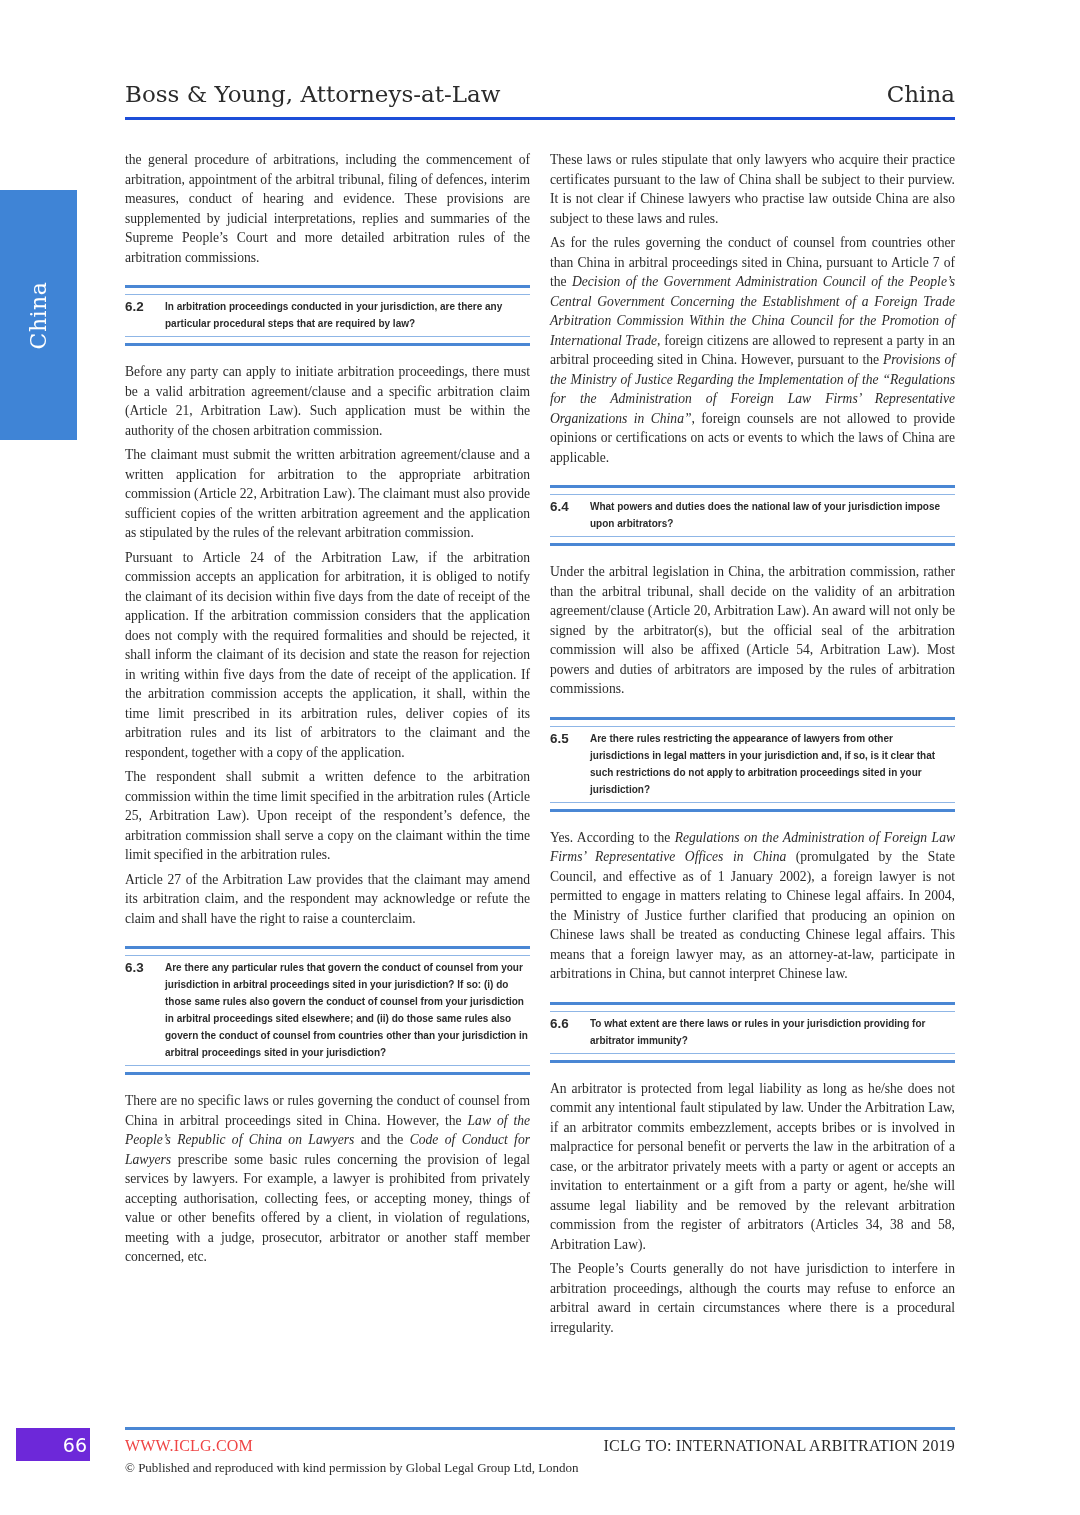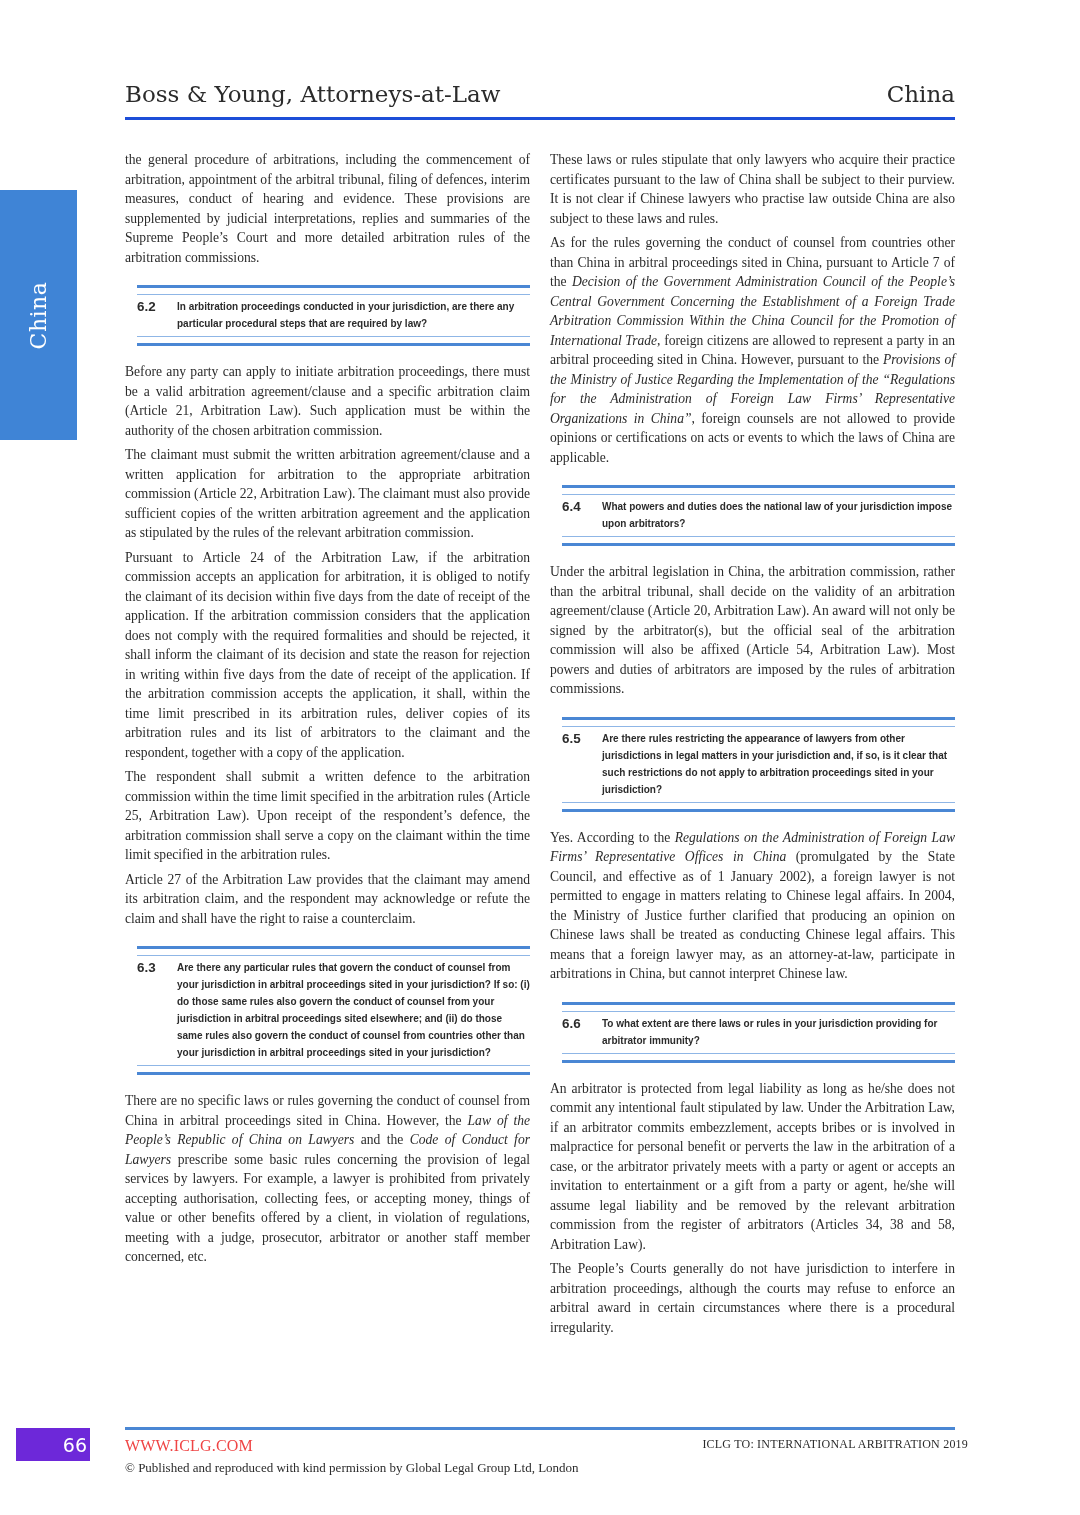--- a/index.html
+++ b/index.html
@@ -30,21 +30,21 @@
       position: absolute; top: 150px; width: 405px;
       font-size: 13.6px; line-height: 19.5px; text-align: justify;
     }
     .col.left { left: 125px; }
     .col.right { left: 550px; }
 
     .para { margin-bottom: 5px; }
     .para i { font-style: italic; }
 
     .q-block {
-      margin: 18px 0 16px 12px;
+      margin: 18px 0 16px 0;
       padding: 9px 0 10px 0;
       position: relative;
     }
     .q-block::before {
       content: ""; position: absolute; left: 0; right: 0; top: 0; height: 6px;
       border-top: 3px solid #4a87d4; border-bottom: 1px solid #8fb6e6;
     }
     .q-block::after {
       content: ""; position: absolute; left: 0; right: 0; bottom: 0; height: 6px;
       border-top: 1px solid #8fb6e6; border-bottom: 3px solid #4a87d4;
@@ -67,22 +67,22 @@
       position: absolute; left: 0; top: 1428px; width: 74px; height: 33px;
       background: #6d28d9; color: #ffffff;
       font-family: "DejaVu Sans", sans-serif; font-size: 19px;
       display: flex; align-items: center; justify-content: flex-end; padding-right: 3px; margin-left: 16px;
     }
     .footer-left {
       position: absolute; left: 125px; top: 1437px;
       font-size: 16px; color: #ef4444; letter-spacing: 0.2px;
     }
     .footer-right {
-      position: absolute; right: 112px; top: 1437px;
-      font-size: 12px; color: #2b2b2b; letter-spacing: 0.2px;
+      position: absolute; right: 125px; top: 1437px;
+      font-size: 16px; color: #2b2b2b; letter-spacing: 0.2px;
     }
     .footer-copy {
       position: absolute; left: 125px; top: 1460px;
       font-size: 13px; color: #2b2b2b;
     }
   </style>
 </head>
 <body>
 
 <div class="side-tab">

